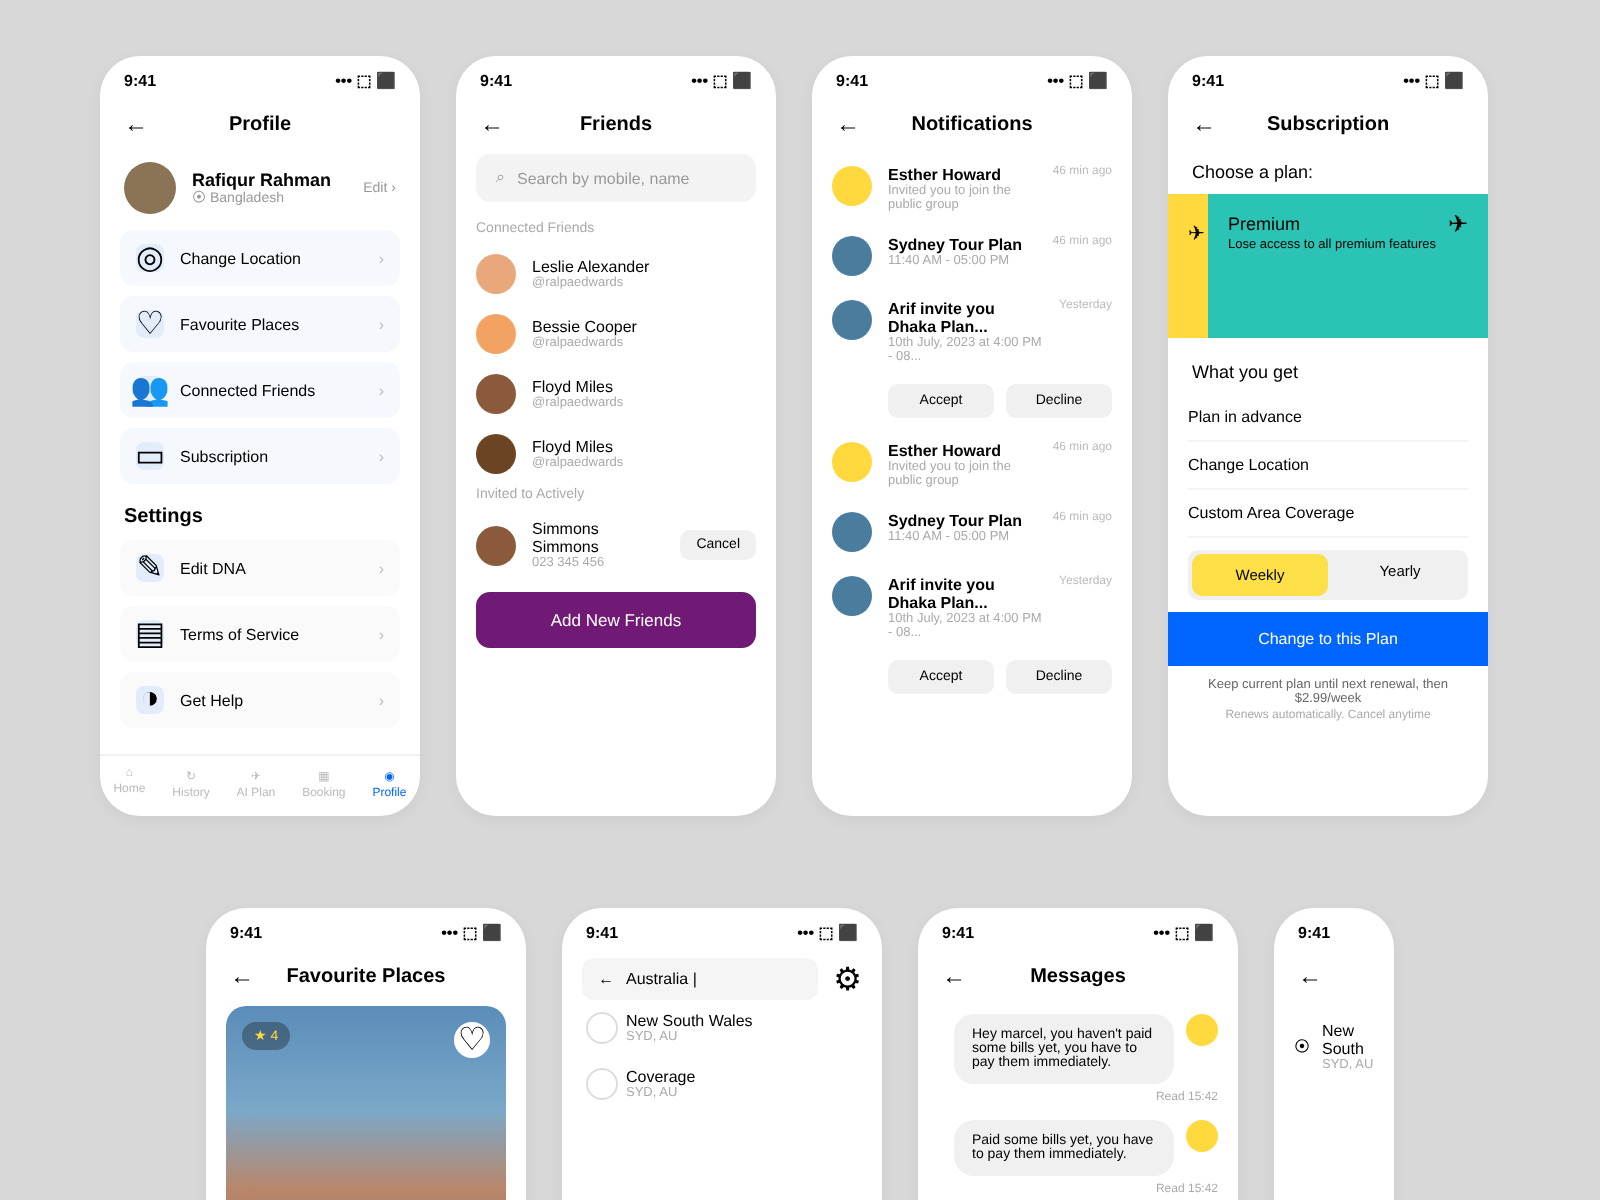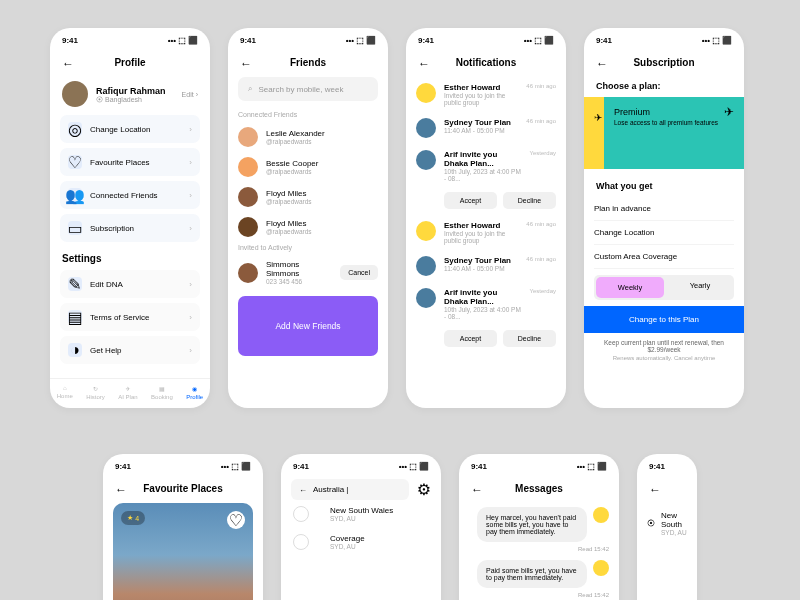--- a/index.html
+++ b/index.html
@@ -30,50 +30,50 @@
 .tabbar{position:absolute;bottom:0;left:0;right:0;display:flex;justify-content:space-around;padding:6px 0 8px;border-top:1px solid #f0f0f0}
 .tab{display:flex;flex-direction:column;align-items:center;gap:2px;font-size:6px;color:#bbb}
 .tab.active{color:#0066ff}
 .search-box{background:#f3f3f3;border-radius:7px;padding:7px 10px;display:flex;align-items:center;gap:6px;font-size:8px;color:#999;margin-bottom:8px}
 .sec-label{font-size:7px;color:#aaa;padding:2px 0 4px}
 .friend-row{display:flex;align-items:center;gap:8px;padding:5px 0}
 .friend-info{flex:1}
 .friend-name{font-size:8px;font-weight:500}
 .friend-sub{font-size:6.5px;color:#aaa}
 .cancel-btn{background:#f0f0f0;border-radius:5px;padding:4px 8px;font-size:7px}
-.add-btn{background:#8b5cf6;color:#fff;text-align:center;padding:25px;border-radius:7px;font-size:8.5px;font-weight:500;margin-top:6px}
+.add-btn{background:#701a75;color:#fff;text-align:center;padding:9px;border-radius:7px;font-size:8.5px;font-weight:500;margin-top:6px}
 .notif-row{display:flex;gap:8px;padding:6px 0}
 .notif-info{flex:1}
 .notif-name{font-size:8px;font-weight:600}
 .notif-sub{font-size:6.5px;color:#aaa}
 .notif-time{font-size:6px;color:#bbb}
 .btn-row{display:flex;gap:6px;padding:4px 0 6px 0;margin-left:28px}
 .btn-sm{background:#f0f0f0;border-radius:5px;padding:5px 0;font-size:7px;flex:1;text-align:center}
-.plan-label{font-size:9px;font-weight:700;padding:4px 2px 6px}
+.plan-label{font-size:9px;font-weight:400;padding:4px 2px 6px}
 .plan-cards{display:flex;gap:0;margin:0 -10px 8px}
 .plan-card{padding:10px;height:72px;position:relative}
 .plan-yellow{background:#ffd93d;width:18px}
 .plan-teal{background:#2bc4b4;flex:1}
 .plan-title{font-size:9px;font-weight:400}
 .plan-desc{font-size:6.5px;margin-top:2px}
 .feat-row{font-size:8px;padding:7px 0;border-bottom:1px solid #f3f3f3}
 .toggle{display:flex;background:#f0f0f0;border-radius:5px;margin:6px 0;overflow:hidden}
 .toggle-opt{flex:1;text-align:center;padding:6px;font-size:7.5px}
-.toggle-opt.active{background:#f0abfc;border-radius:5px;margin:2px}
+.toggle-opt.active{background:#fde047;border-radius:5px;margin:2px}
 .change-btn{background:#0066ff;color:#fff;text-align:center;padding:9px;font-size:8px;font-weight:500;margin:0 -10px}
 .sub-note{font-size:6.5px;text-align:center;color:#666;padding:6px 4px 2px}
 .sub-note2{font-size:6px;text-align:center;color:#aaa}
 .fav-header{display:flex;align-items:center;justify-content:space-between;padding:6px 12px 8px}
 .fav-img{margin:0 10px;border-radius:10px;height:130px;background:linear-gradient(180deg,#5a8db8 0%,#7ba8c9 40%,#b8876b 70%,#9b6f5a 100%);position:relative}
 .star-badge{position:absolute;top:8px;left:8px;background:rgba(0,0,0,0.3);color:#ffd93d;font-size:7px;padding:3px 6px;border-radius:8px;display:flex;align-items:center;gap:2px}
 .heart-badge{position:absolute;top:8px;right:8px;width:18px;height:18px;background:#fff;border-radius:50%;display:flex;align-items:center;justify-content:center}
 .srch-hdr{display:flex;align-items:center;gap:8px;padding:0 10px}
 .srch-input{flex:1;background:#f5f5f5;border-radius:6px;padding:6px 8px;font-size:8px;display:flex;align-items:center;gap:6px}
 .recent-label{font-size:7.5px;color:#aaa;padding:8px 12px 4px}
-.recent-row{display:flex;align-items:center;gap:21px;padding:6px 12px}
+.recent-row{display:flex;align-items:center;gap:4px;padding:6px 12px}
 .clock-icn{width:16px;height:16px;border:1px solid #ddd;border-radius:50%}
 .recent-name{font-size:8px;font-weight:500}
 .recent-sub{font-size:6.5px;color:#aaa}
 .msg-row{display:flex;gap:6px;padding:4px 10px;justify-content:flex-end}
 .msg-bubble{background:#f0f0f0;border-radius:10px;padding:7px 9px;font-size:7px;max-width:110px}
 .msg-read{font-size:6px;color:#aaa;text-align:right;padding:0 10px 4px}
 .av-tiny{width:16px;height:16px;border-radius:50%;background:#ffd93d;flex-shrink:0}
 .av-a{background:#e8a87c}.av-b{background:#f4a261}.av-c{background:#8b5a3c}.av-d{background:#6b4423}
 .av-e{background:#ffd93d}.av-f{background:#4a7c9e}.av-g{background:#4a7c9e}
 .last{padding:8px 10px}
@@ -170,21 +170,21 @@
         <span class="sb-right">••• ⬚ ⬛</span>
       </div>
     <div class="hdr">
         <span class="back">←</span>
         <span class="hdr-title">Friends</span>
         <span style="width:12px"></span>
       </div>
     <div class="content">
       <div class="search-box">
           <span>⌕</span>
-          <span>Search by mobile, week</span>
+          <span>Search by mobile, name</span>
         </div>
       <div class="sec-label">Connected Friends</div>
       <div class="friend-row">
           <div class="avatar av-sm av-a"></div>
           <div class="friend-info">
             <div class="friend-name">Leslie Alexander</div>
             <div class="friend-sub">@ralpaedwards</div>
           </div>
         </div>
       <div class="friend-row">

